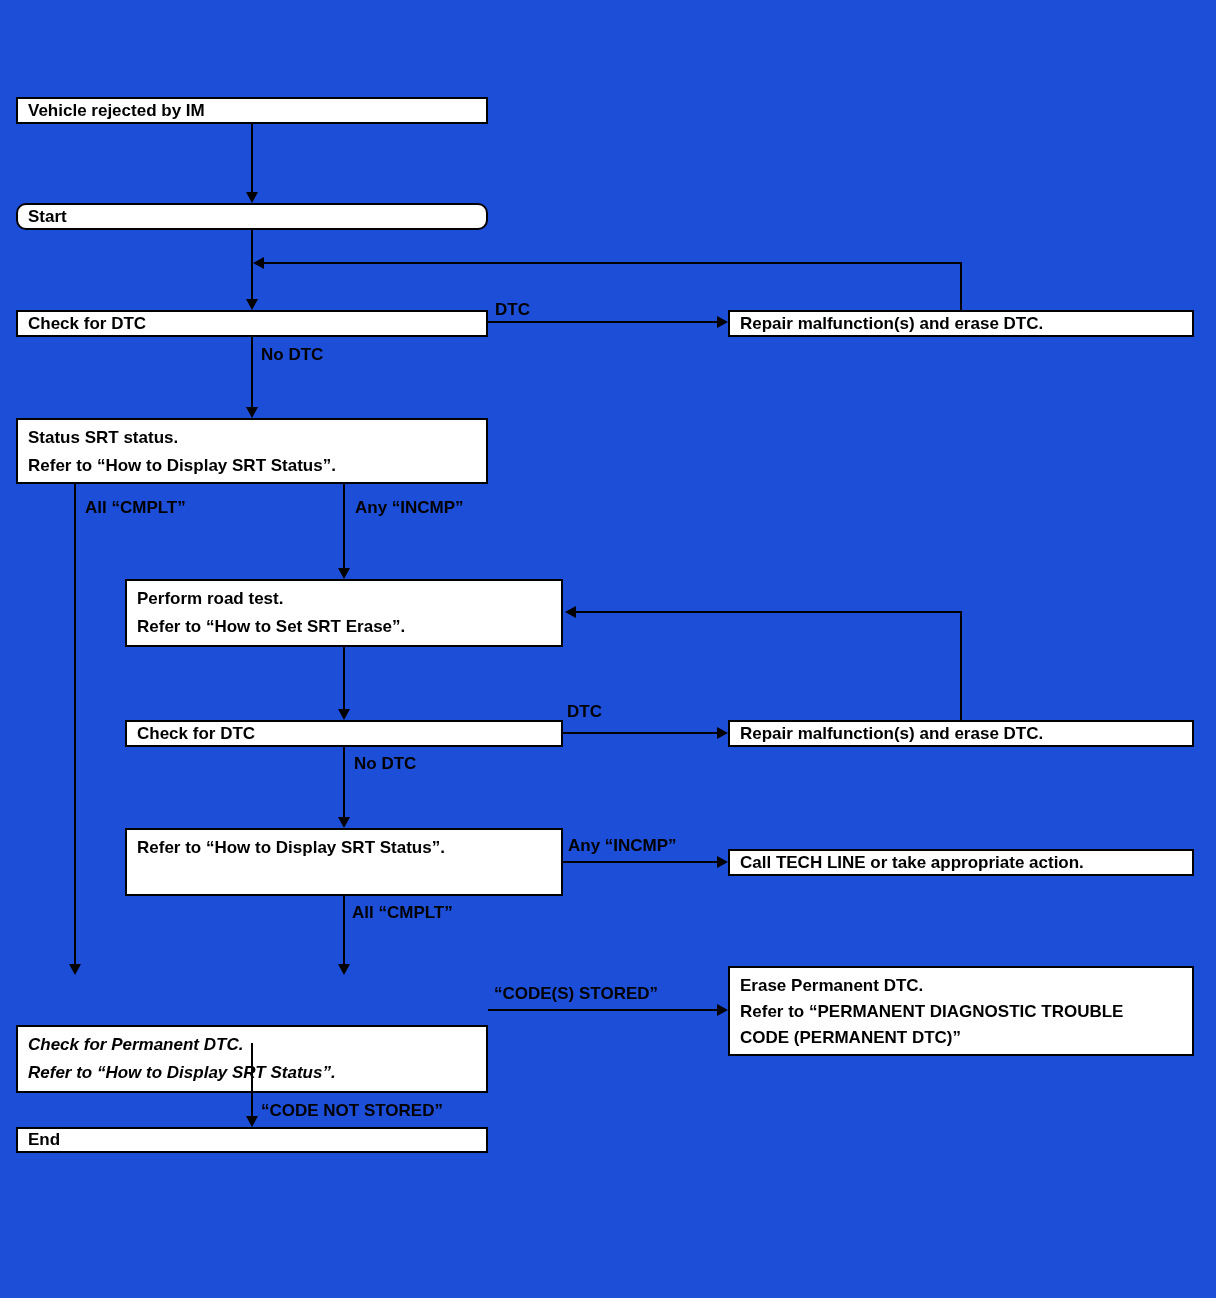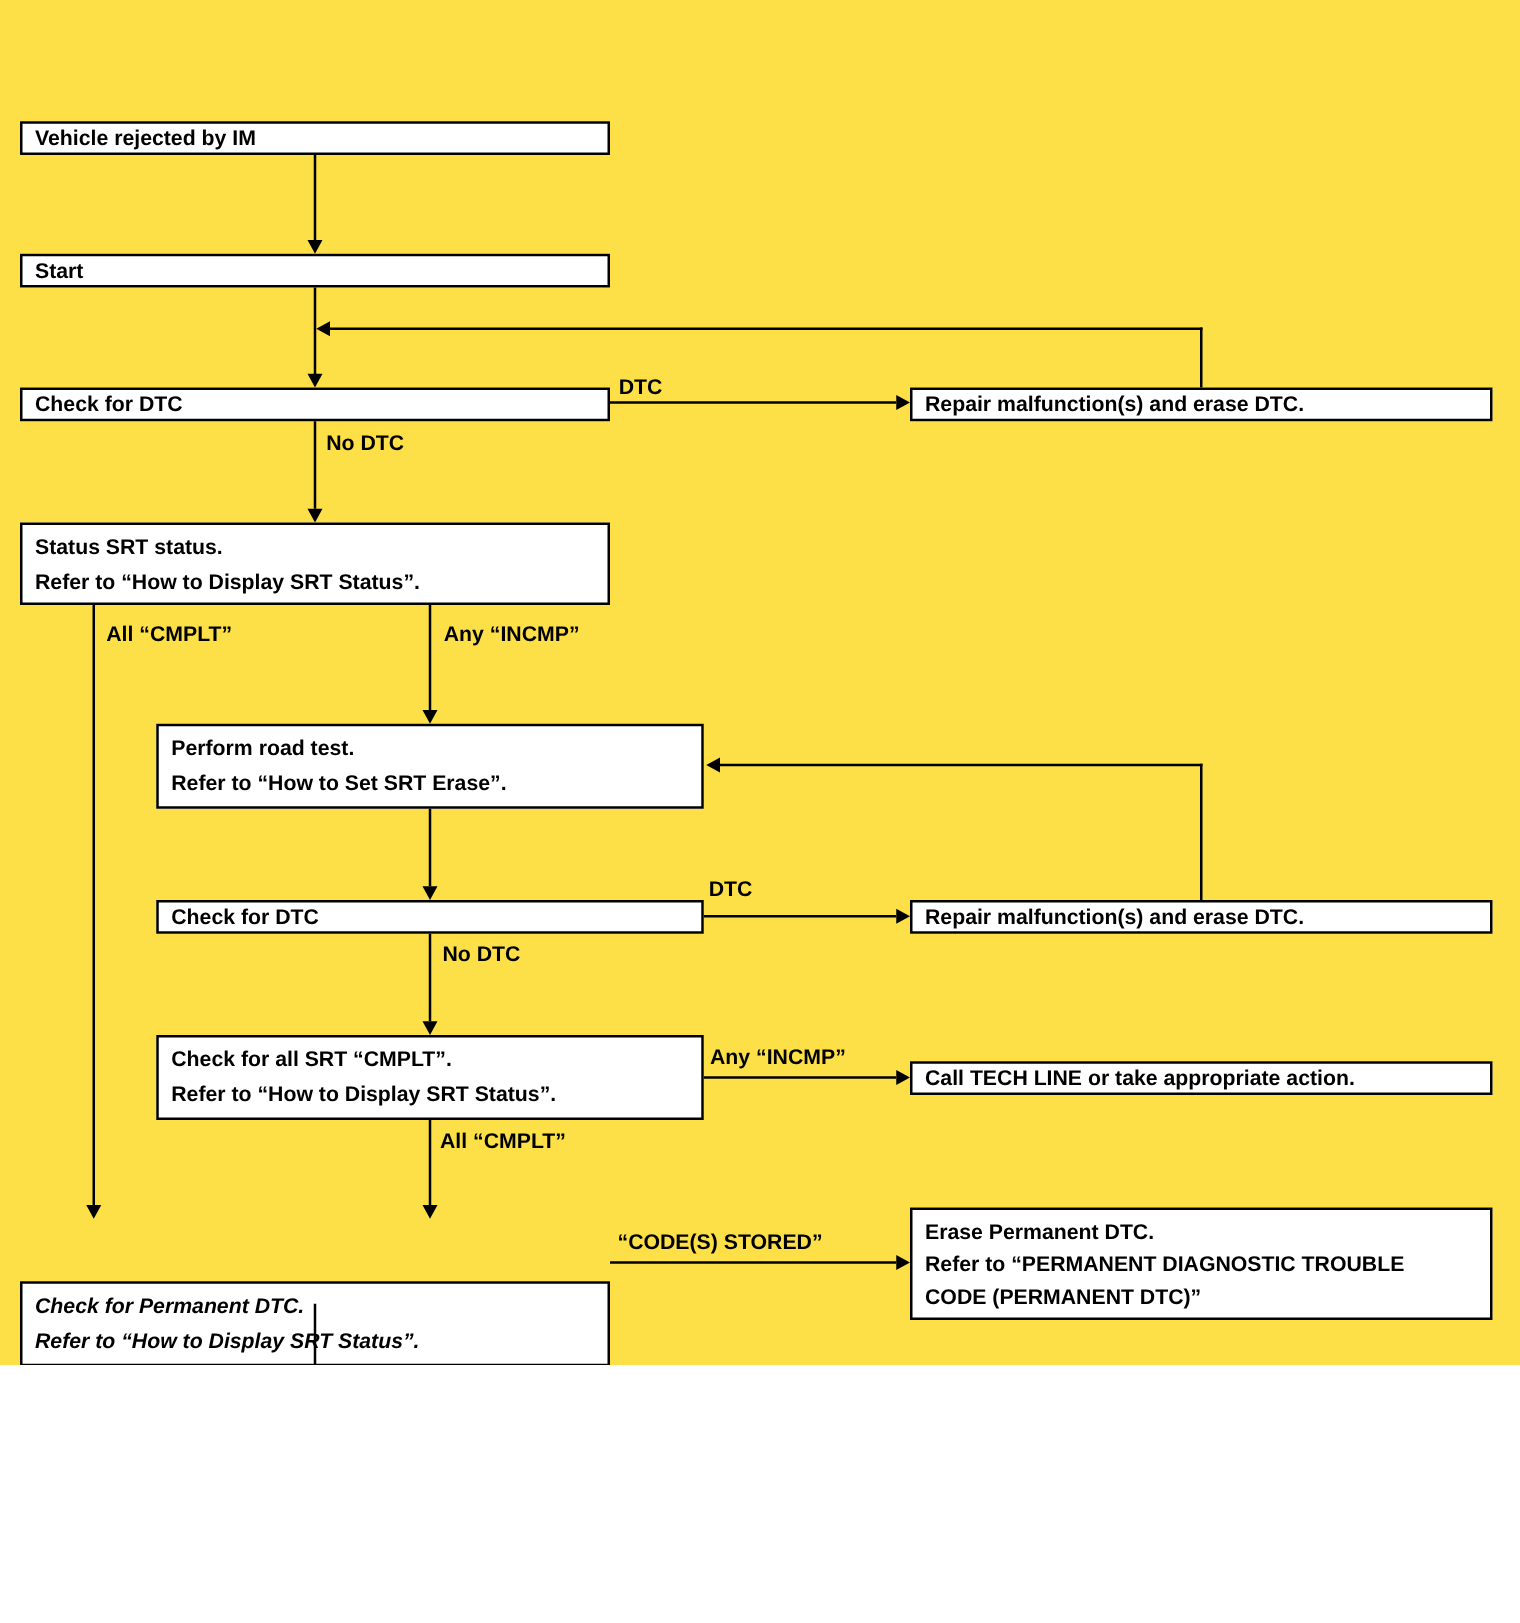--- a/index.html
+++ b/index.html
@@ -3,22 +3,22 @@
 <meta charset="utf-8">
 <style>
   html, body {
     margin: 0;
     padding: 0;
     background: #ffffff;
   }
   #canvas {
     position: relative;
     width: 1216px;
-    height: 1092px;
-    background: #fde047;
+    height: 1298px;
+    background: #1d4ed8;
     font-family: "Liberation Sans", sans-serif;
     color: #000000;
     overflow: hidden;
   }
   .box {
     position: absolute;
     box-sizing: border-box;
     border: 2px solid #000000;
     background: #ffffff;
     font-weight: bold;
@@ -70,38 +70,37 @@
     border-right: 11px solid #000000;
   }
 </style>
 </head>
 <body>
 
 <div id="canvas">
 
   <div class="box single" style="left:16px; top:97px; width:472px; height:27px;">Vehicle rejected by IM</div>
 
-  <div class="box single" style="left:16px; top:203px; width:472px; height:27px;">Start</div>
+  <div class="box single" style="left:16px; top:203px; width:472px; height:27px;border-radius:10px;">Start</div>
 
   <div class="box single" style="left:16px; top:310px; width:472px; height:27px;">Check for DTC</div>
 
   <div class="box multi" style="left:16px; top:418px; width:472px; height:66px;">
     <span class="ln">Status SRT status.</span>
     <span class="ln">Refer to “How to Display SRT Status”.</span>
   </div>
 
   <div class="box multi" style="left:125px; top:579px; width:438px; height:68px;">
     <span class="ln">Perform road test.</span>
     <span class="ln">Refer to “How to Set SRT Erase”.</span>
   </div>
 
   <div class="box single" style="left:125px; top:720px; width:438px; height:27px;">Check for DTC</div>
 
   <div class="box multi" style="left:125px; top:828px; width:438px; height:68px;">
-    <span class="ln">Check for all SRT “CMPLT”.</span>
     <span class="ln">Refer to “How to Display SRT Status”.</span>
   </div>
 
   <div class="box multi" style="left:16px; top:1025px; width:472px; height:68px;font-style:italic;">
     <span class="ln">Check for Permanent DTC.</span>
     <span class="ln">Refer to “How to Display SRT Status”.</span>
   </div>
 
   <div class="box single" style="left:16px; top:1127px; width:472px; height:26px;">End</div>
 

